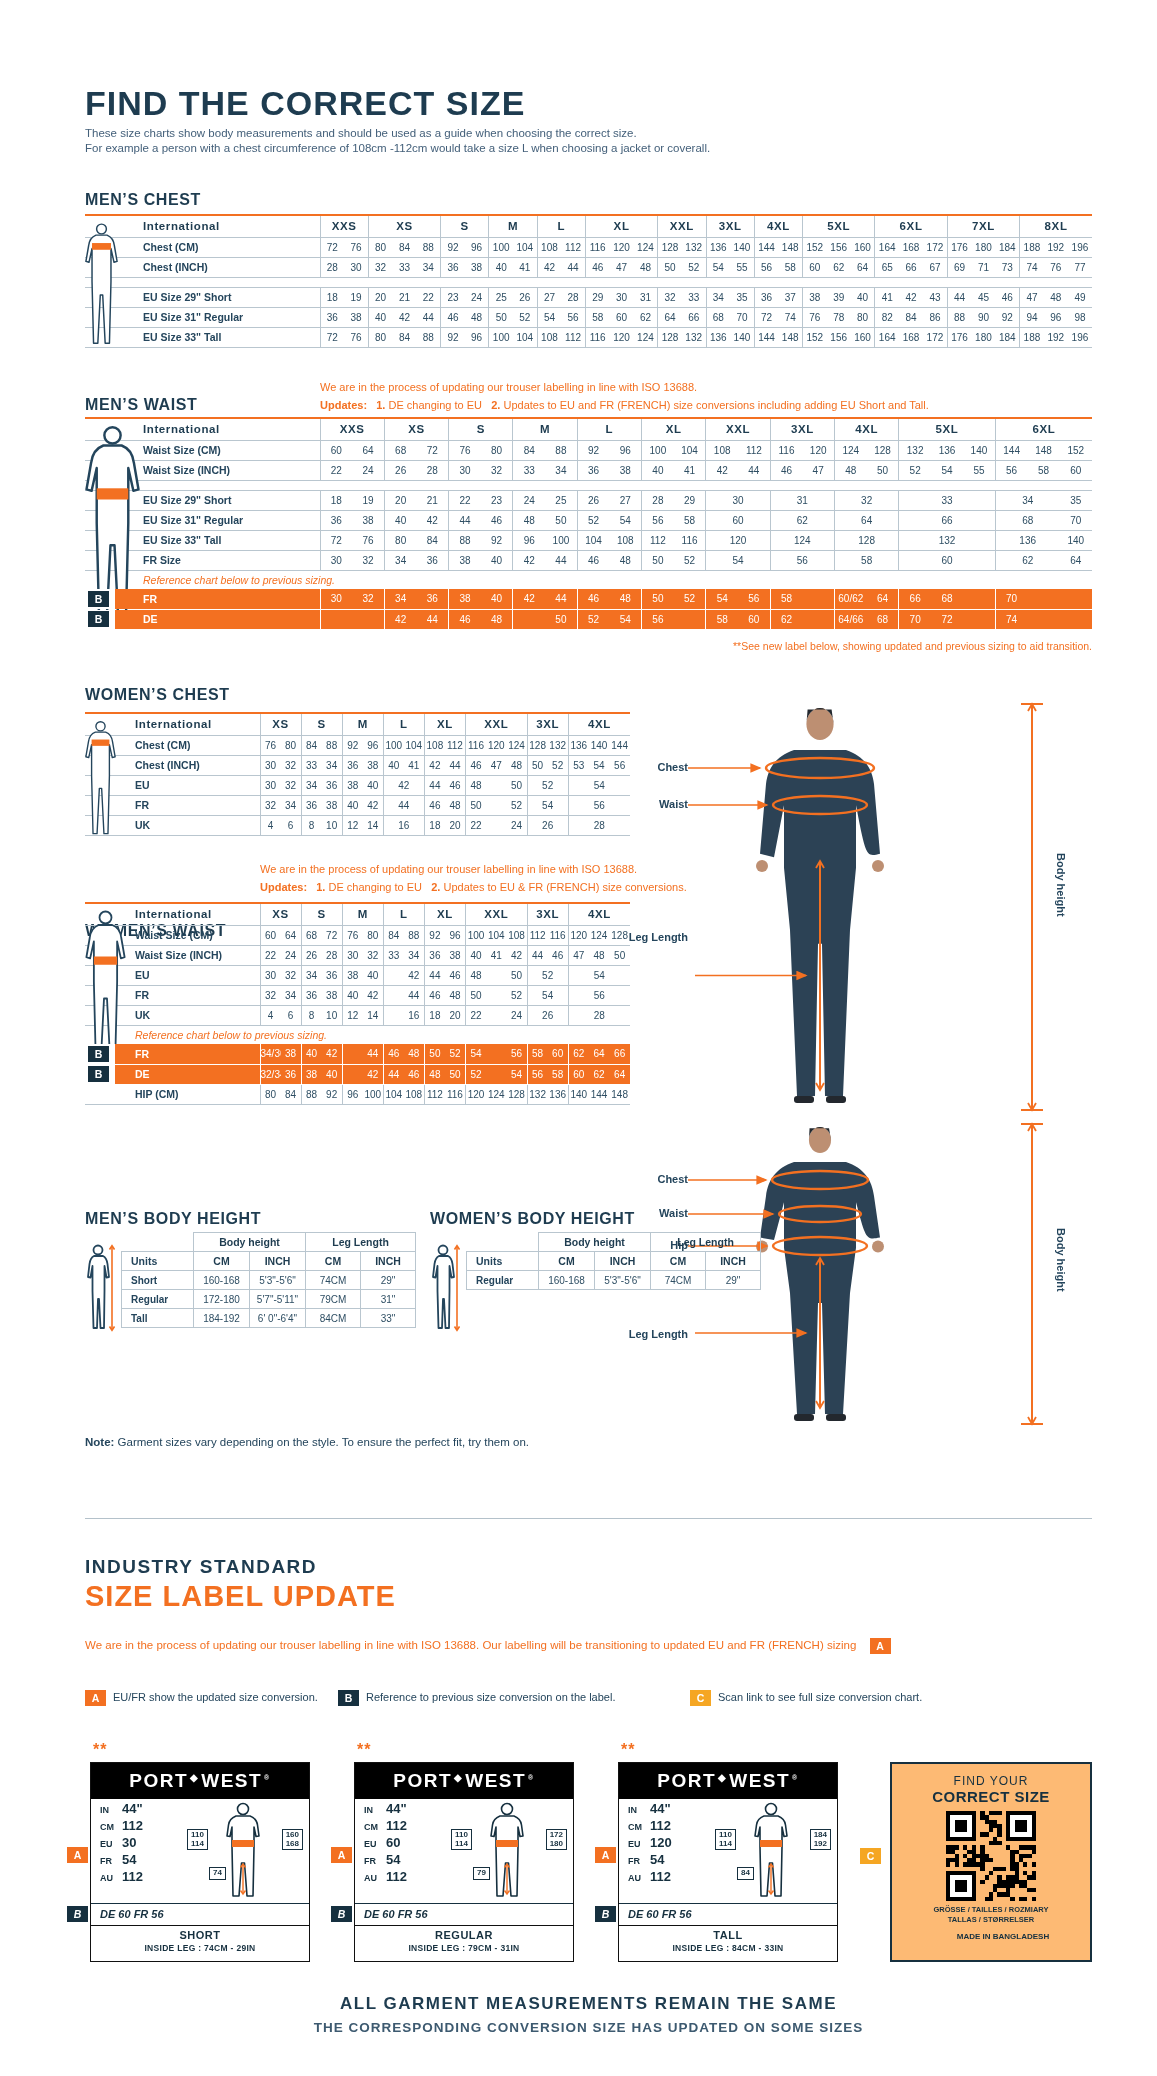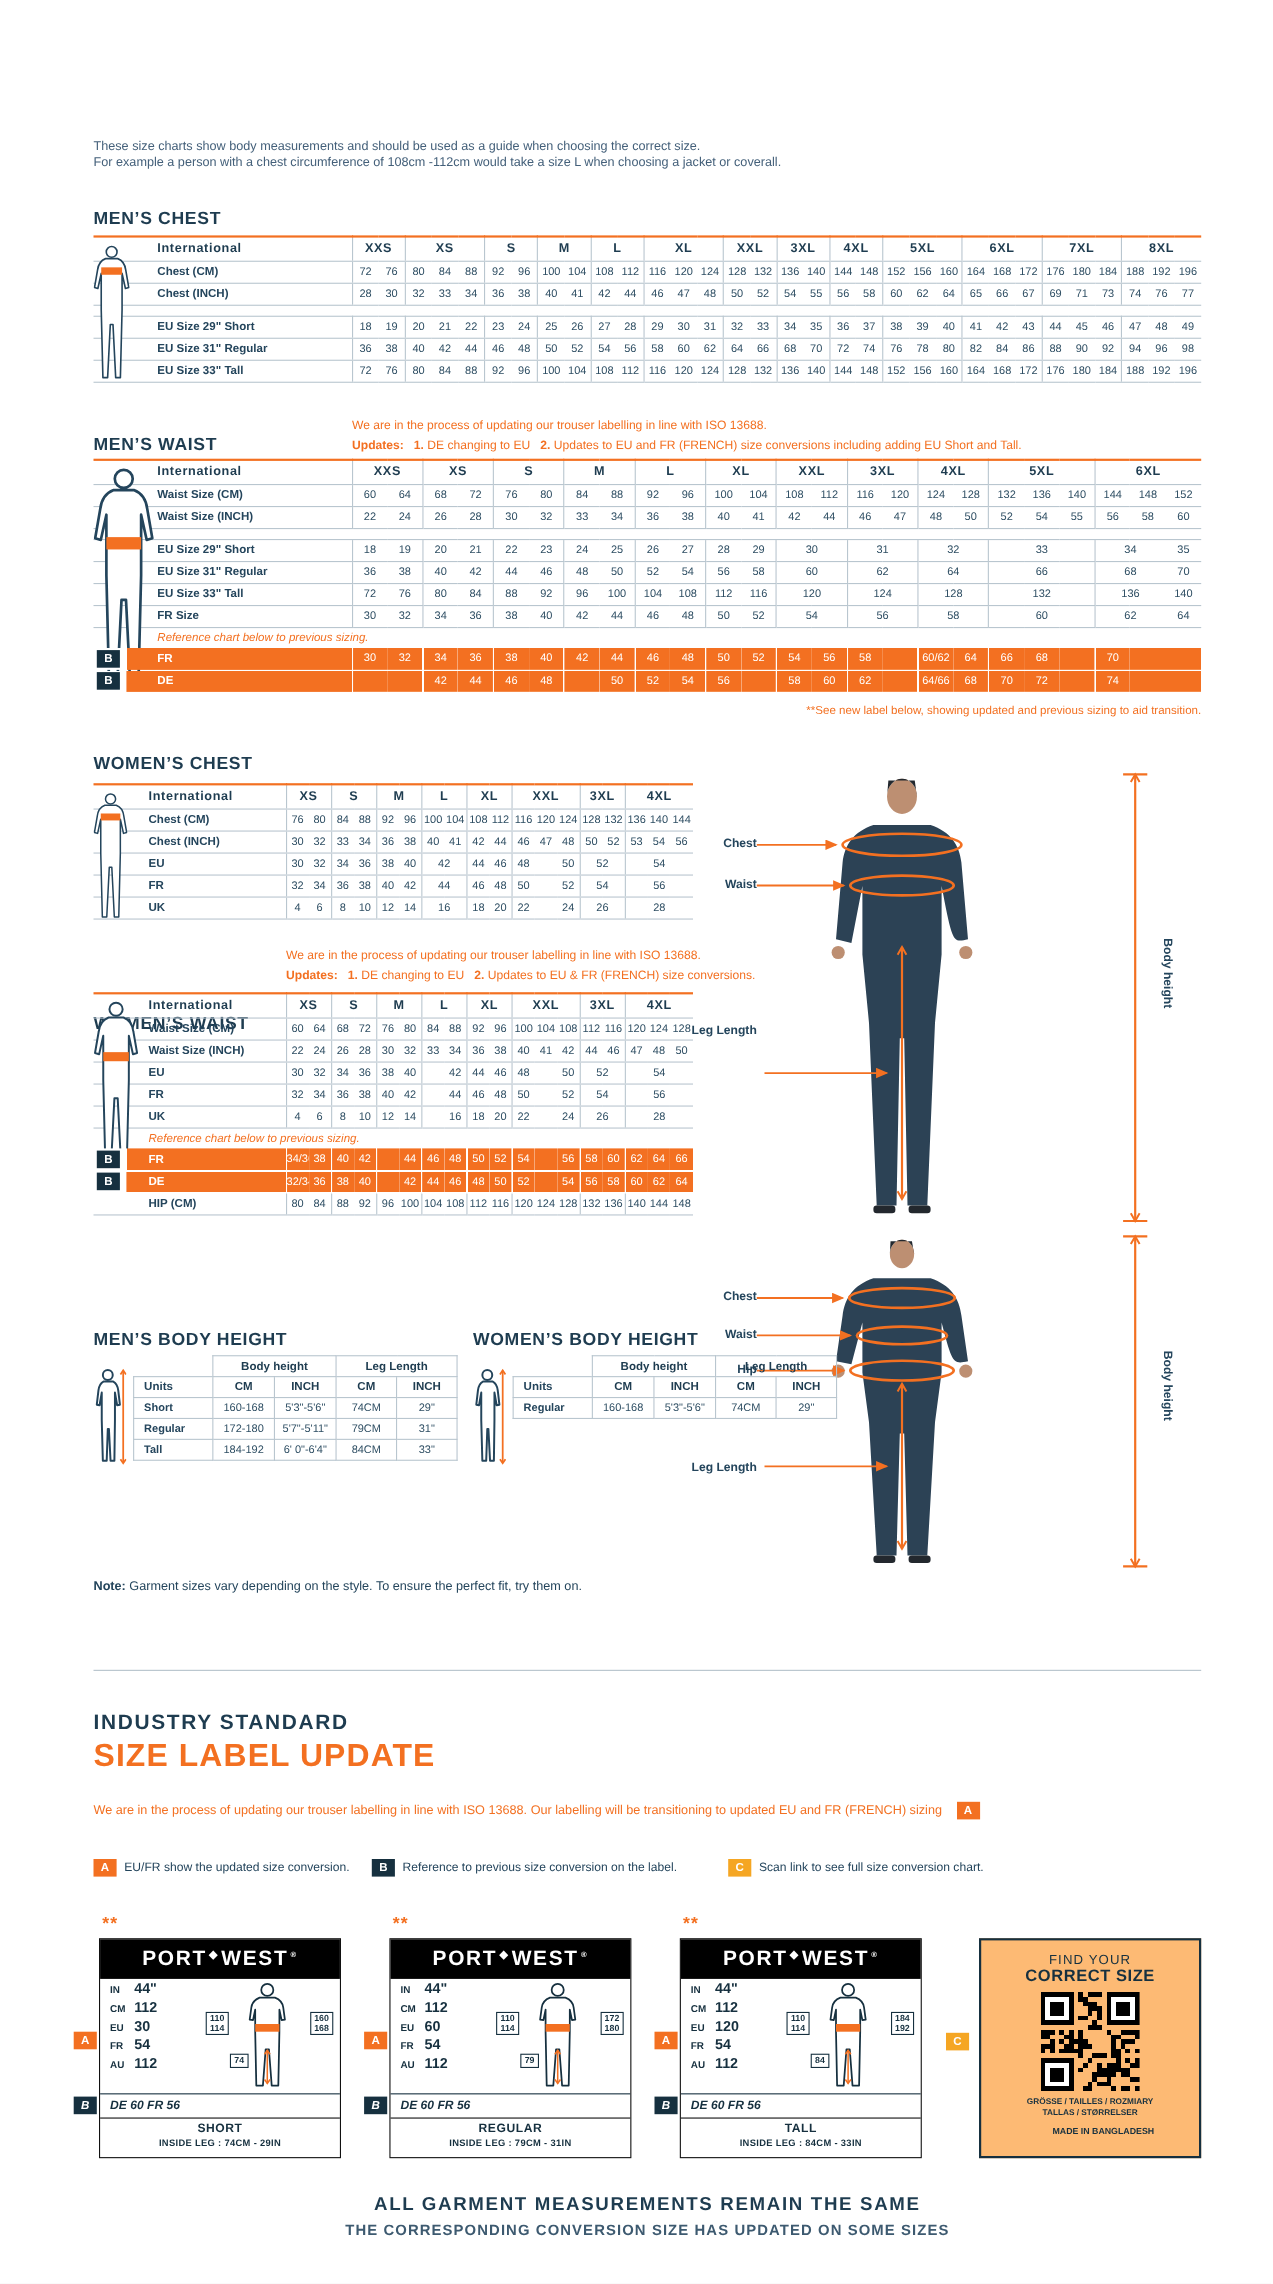--- a/index.html
+++ b/index.html
@@ -95,20 +95,21 @@
   .qr-made{font-size:8px;font-weight:bold;color:#16303f;margin-top:7px;margin-left:24px;}
 
   .footer1{font-size:17px;font-weight:bold;color:var(--navy);letter-spacing:1.5px;text-align:center;}
   .footer2{font-size:13.5px;font-weight:bold;color:#3d5a70;letter-spacing:1px;text-align:center;}
 </style>
 </head>
 <body>
 
 <div id="canvas">
 
+  <div class="abs h1" style="left:85px;top:84px;">FIND THE CORRECT SIZE</div>
   <div class="abs intro" style="left:85px;top:126px;width:900px;">
     <div>These size charts show body measurements and should be used as a guide when choosing the correct size.</div>
     <div>For example a person with a chest circumference of 108cm -112cm would take a size L when choosing a jacket or coverall.</div>
   </div>
 
   <div class="abs sec-title" style="left:85px;top:191px;">MEN’S CHEST</div>
   <div class="tbl-wrap t-men" id="t-mens-chest" style="left:85px;top:214px;width:1007px;">
       <div class="tbl-fig"><svg width="33" height="124" viewBox="0 0 54 200">
     <circle cx="27" cy="10" r="8" stroke="#24455c" stroke-width="2.4" fill="#fff"></circle>
     <path d="M18,20 C10,23 7,29 6,37 L1.5,63 6.5,64.5 11.5,42 11.5,96 14,197 21,197 25,118 29,118 33,197 40,197 42.5,96 42.5,42 47.5,64.5 52.5,63 48,37 C47,29 44,23 36,20 Z" stroke="#24455c" stroke-width="2.4" fill="#fff" stroke-linejoin="round"></path>
@@ -1151,21 +1152,21 @@
     <span>We are in the process of updating our trouser labelling in line with ISO 13688. Our labelling will be transitioning to updated EU and FR (FRENCH) sizing</span>
     <span class="badge a" style="margin-left:10px;">A</span>
   </div>
 
   <div class="legend-item" style="left:85px;top:1690px;">
     <span class="badge a">A</span><span>EU/FR show the updated size conversion.</span>
   </div>
   <div class="legend-item" style="left:338px;top:1690px;">
     <span class="badge b">B</span><span>Reference to previous size conversion on the label.</span>
   </div>
-  <div class="legend-item" style="left:624px;top:1690px;padding-left:38px;">
+  <div class="legend-item" style="left:652px;top:1690px;padding-left:38px;">
     <span class="badge c">C</span><span>Scan link to see full size conversion chart.</span>
   </div>
 
   <div id="cards-mount">
       <div class="label-card" style="left: 90px; top: 1762px;">
     <div class="card-stars">**</div>
     <div class="card-head">PORT<span class="dia">◆</span>WEST<span class="reg">®</span></div>
     <div class="card-body">
       <span class="badge a cbadge-a">A</span>
       <div class="info-row"><span class="il">IN</span><span class="iv">44"</span></div>

